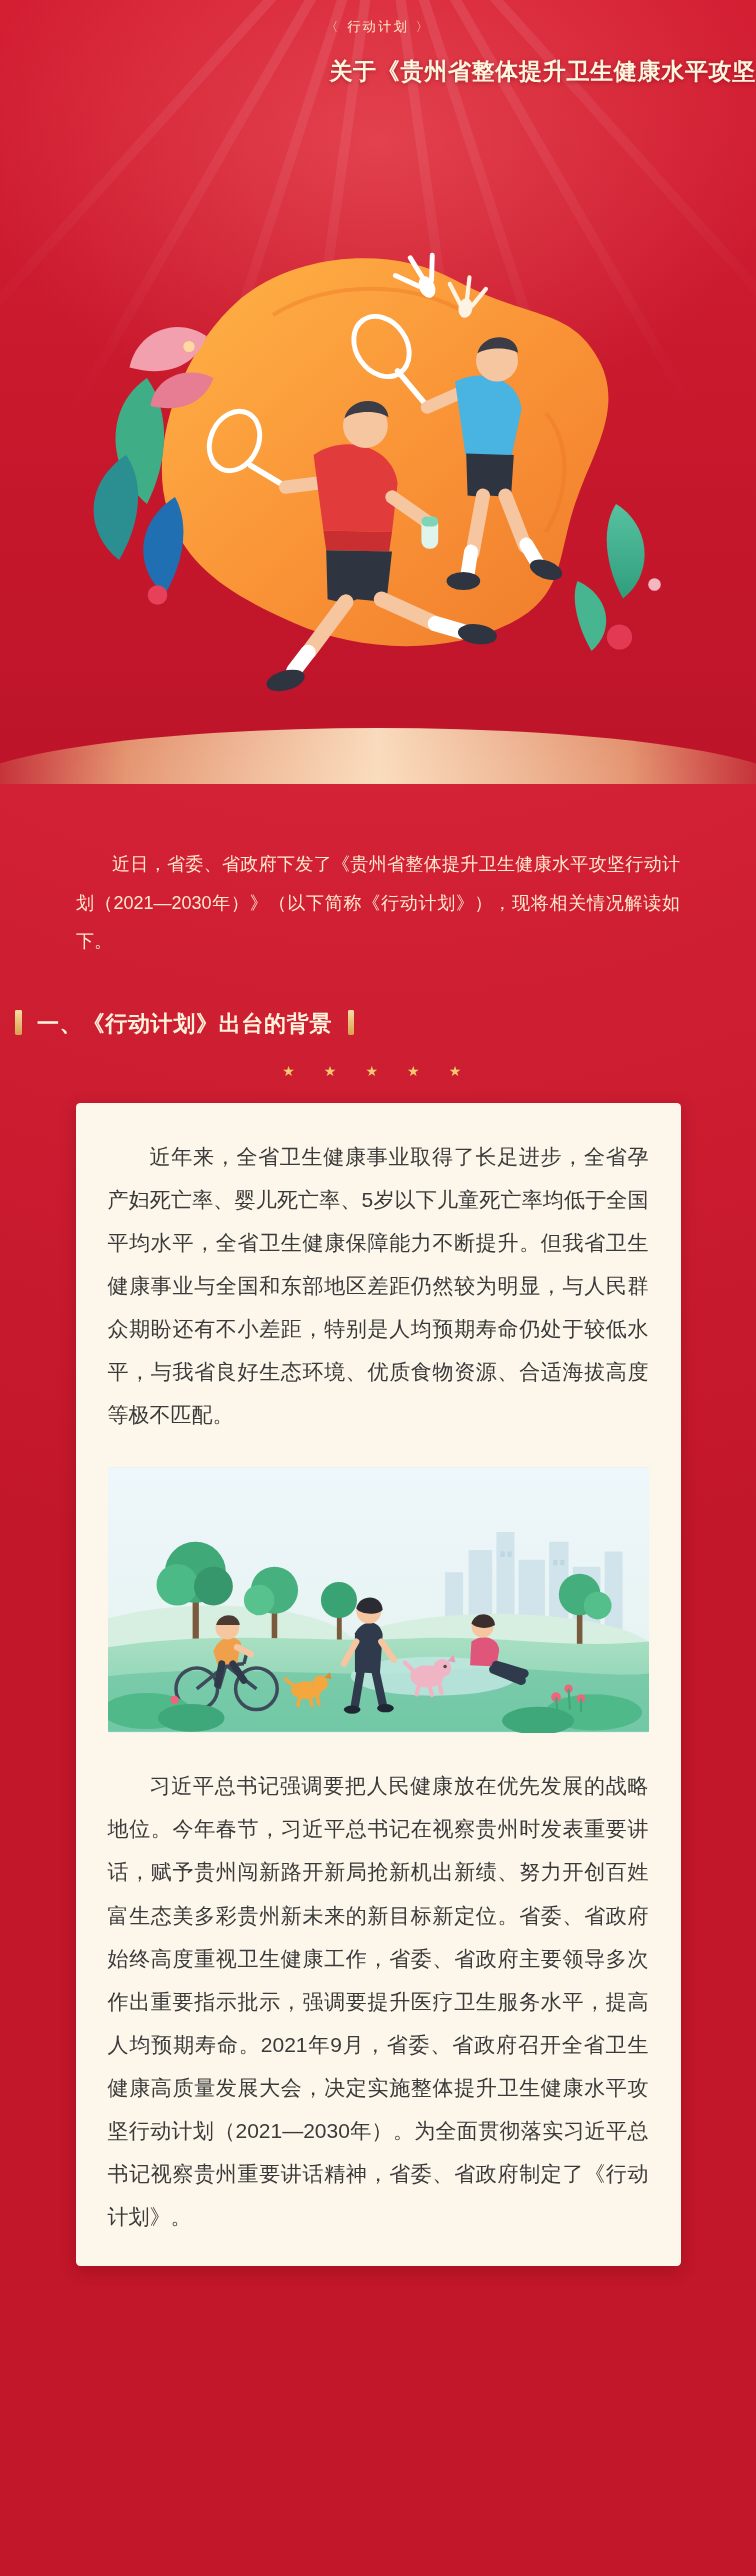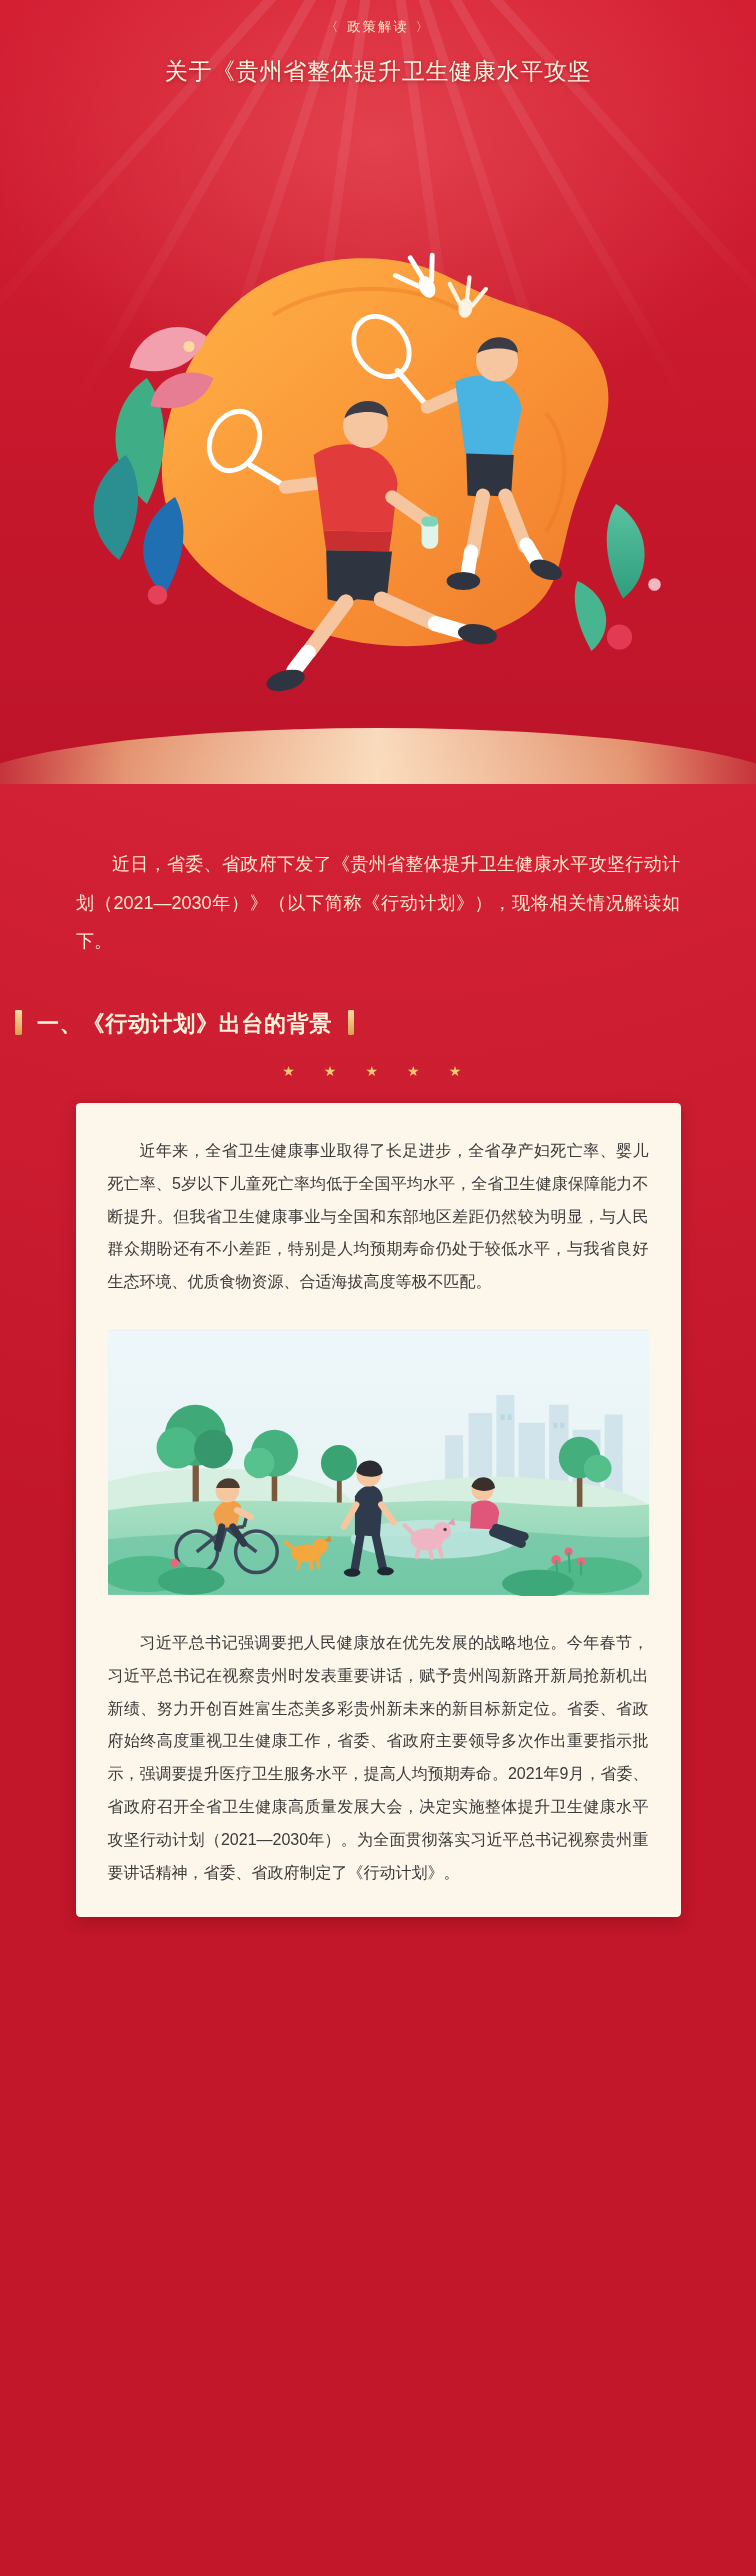--- a/index.html
+++ b/index.html
@@ -58,25 +58,25 @@
     text-align:center;
     padding-top:18px;
     color:#ffe9c8;
     font-size:13.3px;
     letter-spacing:2.1px;
   }
   .kicker .brk { color:#ffd9a0; margin:0 7px; font-size:12.6px; }
 
   .title {
     position:relative;
-    text-align:center;
+    text-align:right;
     margin-top:15.4px;
     color:#fff6df;
     font-size:23px;
-    font-weight:normal;
+    font-weight:bold;
     line-height:1.75;
     letter-spacing:0.7px;
     text-shadow:0 1.4px 4.2px rgba(90,0,10,.45);
   }
   .title .line { display:block; }
 
   
   .illo {
     position:absolute;
     left:50%;
@@ -130,21 +130,21 @@
     position:relative;
     margin:24px auto 0 auto;
     width:605px;
     background:#fdf6ea;
     border-radius:4.2px;
     box-shadow:0 4.2px 15.4px rgba(80,0,10,.25);
     padding:32px 32px 28px 32px;
   }
   .card p {
     color:#3a3a3a;
-    font-size:16px;
+    font-size:21px;
     line-height:2.05;
     text-align:justify;
     text-indent:2em;
   }
   .card .pic {
     margin:31px 0 31px 0;
     width:100%;
     height:266px;
     border-radius:2.8px;
     overflow:hidden;
@@ -164,21 +164,21 @@
     <div class="ray" style="transform:rotate(-42deg)"></div>
     <div class="ray" style="transform:rotate(-30deg)"></div>
     <div class="ray" style="transform:rotate(-18deg)"></div>
     <div class="ray" style="transform:rotate(-8deg)"></div>
     <div class="ray" style="transform:rotate(8deg)"></div>
     <div class="ray" style="transform:rotate(18deg)"></div>
     <div class="ray" style="transform:rotate(30deg)"></div>
     <div class="ray" style="transform:rotate(42deg)"></div>
 
     <div class="kicker">
-      <span class="brk">〈</span><span>政策解读</span><span class="brk">〉</span>
+      <span class="brk">〈</span><span>行动计划</span><span class="brk">〉</span>
     </div>
 
     <h1 class="title">
       <span class="line">关于《贵州省整体提升卫生健康水平攻坚</span>
     </h1>
 
     <div class="illo">
       <svg viewBox="0 0 900 760" xmlns="http://www.w3.org/2000/svg">
         <defs>
           <linearGradient id="blobg" x1="0" y1="0" x2="1" y2="1">

